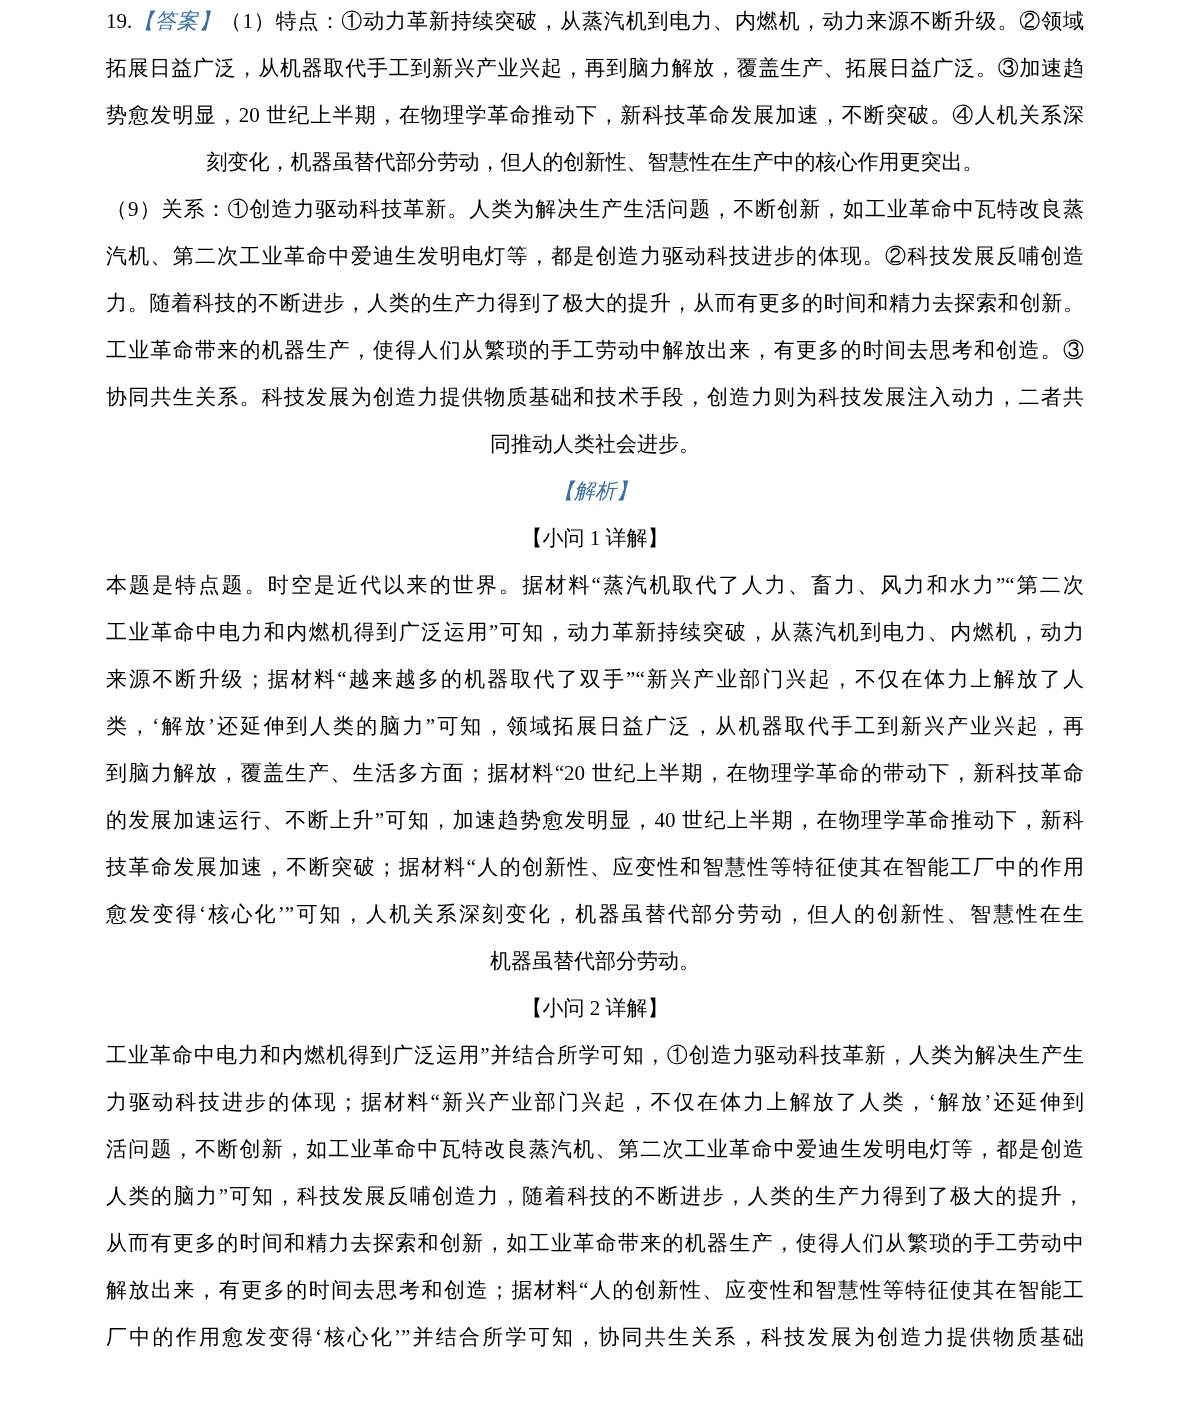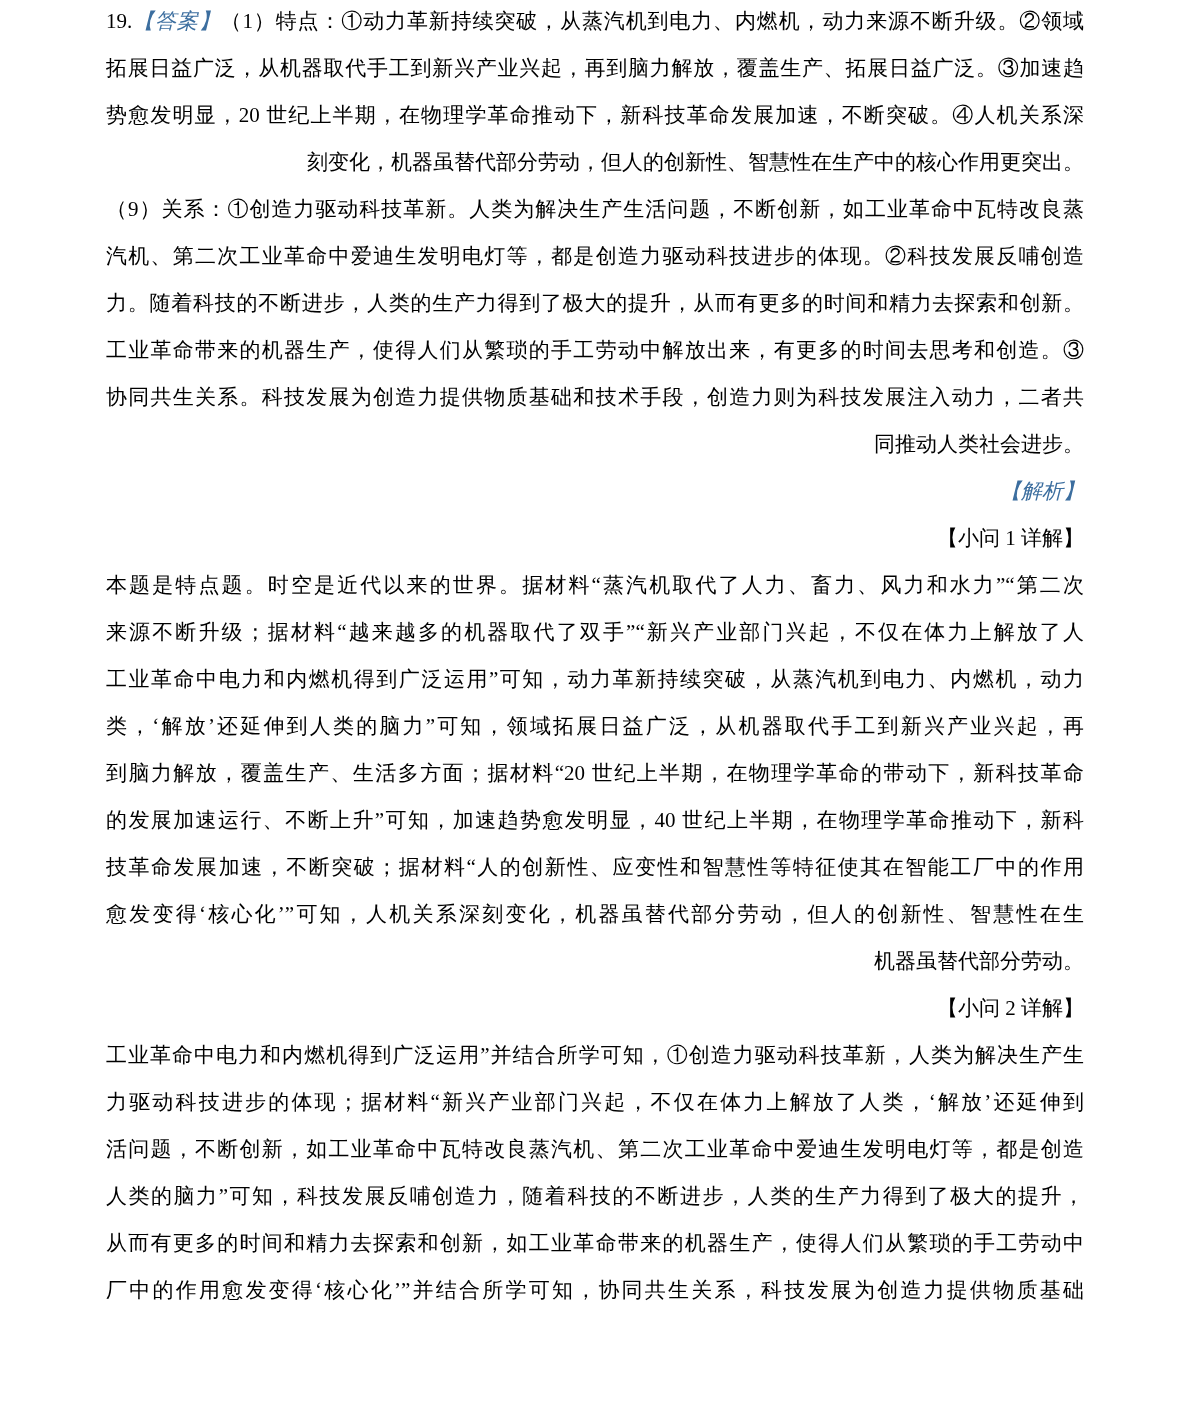--- a/index.html
+++ b/index.html
@@ -20,21 +20,21 @@
     left: 106px;
     width: 978px;
     color: #000000;
   }
   .line {
     font-size: 21px;
     height: 47px;
     line-height: 47px;
     white-space: normal;
     overflow: hidden;
-    text-align: right;
+    text-align: center;
     color: #000000;
   }
   .line.just {
     text-align: justify;
     text-align-last: justify;
     word-break: break-all;
   }
   .seg { color: inherit; }
   .seg.blue { color: var(--accent-blue, #3c6e9f); font-style: italic; }
 </style>
@@ -48,28 +48,29 @@
     <div class="line"><span class="seg">刻变化，机器虽替代部分劳动，但人的创新性、智慧性在生产中的核心作用更突出。</span></div>
     <div class="line just"><span class="seg">（9）关系：①创造力驱动科技革新。人类为解决生产生活问题，不断创新，如工业革命中瓦特改良蒸</span></div>
     <div class="line just"><span class="seg">汽机、第二次工业革命中爱迪生发明电灯等，都是创造力驱动科技进步的体现。②科技发展反哺创造</span></div>
     <div class="line just"><span class="seg">力。随着科技的不断进步，人类的生产力得到了极大的提升，从而有更多的时间和精力去探索和创新。</span></div>
     <div class="line just"><span class="seg">工业革命带来的机器生产，使得人们从繁琐的手工劳动中解放出来，有更多的时间去思考和创造。③</span></div>
     <div class="line just"><span class="seg">协同共生关系。科技发展为创造力提供物质基础和技术手段，创造力则为科技发展注入动力，二者共</span></div>
     <div class="line"><span class="seg">同推动人类社会进步。</span></div>
     <div class="line"><span class="seg blue">【解析】</span></div>
     <div class="line"><span class="seg">【小问 1 详解】</span></div>
     <div class="line just"><span class="seg">本题是特点题。时空是近代以来的世界。据材料“蒸汽机取代了人力、畜力、风力和水力”“第二次</span></div>
+    <div class="line just"><span class="seg">工业革命中电力和内燃机得到广泛运用”可知，动力革新持续突破，从蒸汽机到电力、内燃机，动力</span></div>
     <div class="line just"><span class="seg">来源不断升级；据材料“越来越多的机器取代了双手”“新兴产业部门兴起，不仅在体力上解放了人</span></div>
-    <div class="line just"><span class="seg">工业革命中电力和内燃机得到广泛运用”可知，动力革新持续突破，从蒸汽机到电力、内燃机，动力</span></div>
     <div class="line just"><span class="seg">类，‘解放’还延伸到人类的脑力”可知，领域拓展日益广泛，从机器取代手工到新兴产业兴起，再</span></div>
     <div class="line just"><span class="seg">到脑力解放，覆盖生产、生活多方面；据材料“20 世纪上半期，在物理学革命的带动下，新科技革命</span></div>
     <div class="line just"><span class="seg">的发展加速运行、不断上升”可知，加速趋势愈发明显，40 世纪上半期，在物理学革命推动下，新科</span></div>
     <div class="line just"><span class="seg">技革命发展加速，不断突破；据材料“人的创新性、应变性和智慧性等特征使其在智能工厂中的作用</span></div>
     <div class="line just"><span class="seg">愈发变得‘核心化’”可知，人机关系深刻变化，机器虽替代部分劳动，但人的创新性、智慧性在生</span></div>
     <div class="line"><span class="seg">机器虽替代部分劳动。</span></div>
     <div class="line"><span class="seg">【小问 2 详解】</span></div>
     <div class="line just"><span class="seg">工业革命中电力和内燃机得到广泛运用”并结合所学可知，①创造力驱动科技革新，人类为解决生产生</span></div>
     <div class="line just"><span class="seg">力驱动科技进步的体现；据材料“新兴产业部门兴起，不仅在体力上解放了人类，‘解放’还延伸到</span></div>
     <div class="line just"><span class="seg">活问题，不断创新，如工业革命中瓦特改良蒸汽机、第二次工业革命中爱迪生发明电灯等，都是创造</span></div>
     <div class="line just"><span class="seg">人类的脑力”可知，科技发展反哺创造力，随着科技的不断进步，人类的生产力得到了极大的提升，</span></div>
     <div class="line just"><span class="seg">从而有更多的时间和精力去探索和创新，如工业革命带来的机器生产，使得人们从繁琐的手工劳动中</span></div>
+    <div class="line just"><span class="seg">解放出来，有更多的时间去思考和创造；据材料“人的创新性、应变性和智慧性等特征使其在智能工</span></div>
     <div class="line just"><span class="seg">厂中的作用愈发变得‘核心化’”并结合所学可知，协同共生关系，科技发展为创造力提供物质基础</span></div>
   </div>
 
 </body></html>

